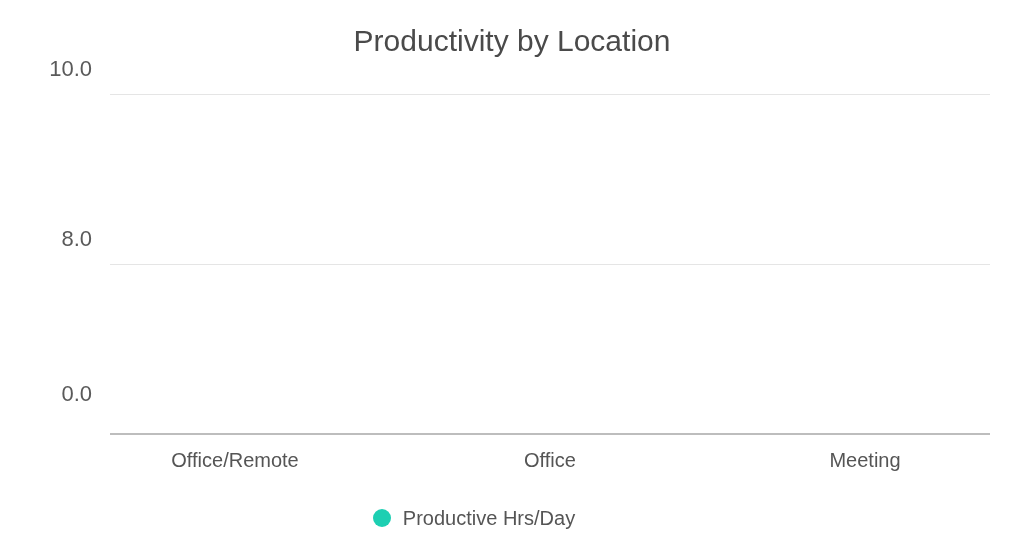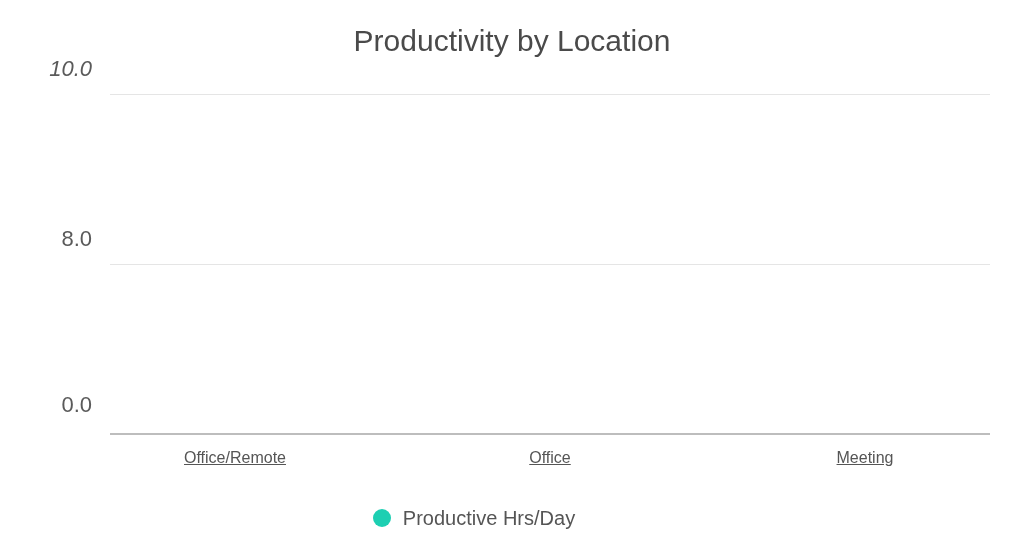--- a/index.html
+++ b/index.html
@@ -67,24 +67,23 @@
     width: 100%;
   }
   .seg-productive { background: #1DCFB2; }
   .seg-offline    { background: #F0BC9E; }
   .xcat {
     position: absolute;
     top: 100%;
     left: 50%;
     transform: translateX(-50%);
     padding-top: 14px;
-    font-size: 16px;
+    font-size: 20px;
     color: #555;
     white-space: nowrap;
-    text-decoration: underline;
   }
   .legend {
     position: absolute;
     left: 0;
     width: 948px;
     bottom: 22px;
     text-align: center;
     font-size: 20px;
     color: #555;
   }
@@ -104,27 +103,27 @@
 </head>
 <body>
 
 <div class="chart-wrap">
 
   <div class="title">Productivity by Location</div>
 
   <div class="plot">
 
     <div class="gridline" style="bottom:100%;"></div>
-    <div class="ytick" style="bottom:100%;font-style:italic;">10.0</div>
+    <div class="ytick" style="bottom:100%;">10.0</div>
 
     <div class="gridline" style="bottom:50%;"></div>
     <div class="ytick" style="bottom:50%;">8.0</div>
 
     <div class="baseline" style="bottom:0;"></div>
-    <div class="ytick" style="bottom:4px;">0.0</div>
+    <div class="ytick" style="bottom:15px;">0.0</div>
 
     <div class="bar-group" style="left:35px;">
       <div class="bar-seg seg-productive" style="bottom:0; height:78%;"></div>
       <div class="bar-seg seg-offline" style="bottom:78%; height:20%;"></div>
       <div class="xcat">Office/Remote</div>
     </div>
 
     <div class="bar-group" style="left:350px;">
       <div class="bar-seg seg-productive" style="bottom:0; height:69%;"></div>
       <div class="bar-seg seg-offline" style="bottom:69%; height:6%;"></div>

